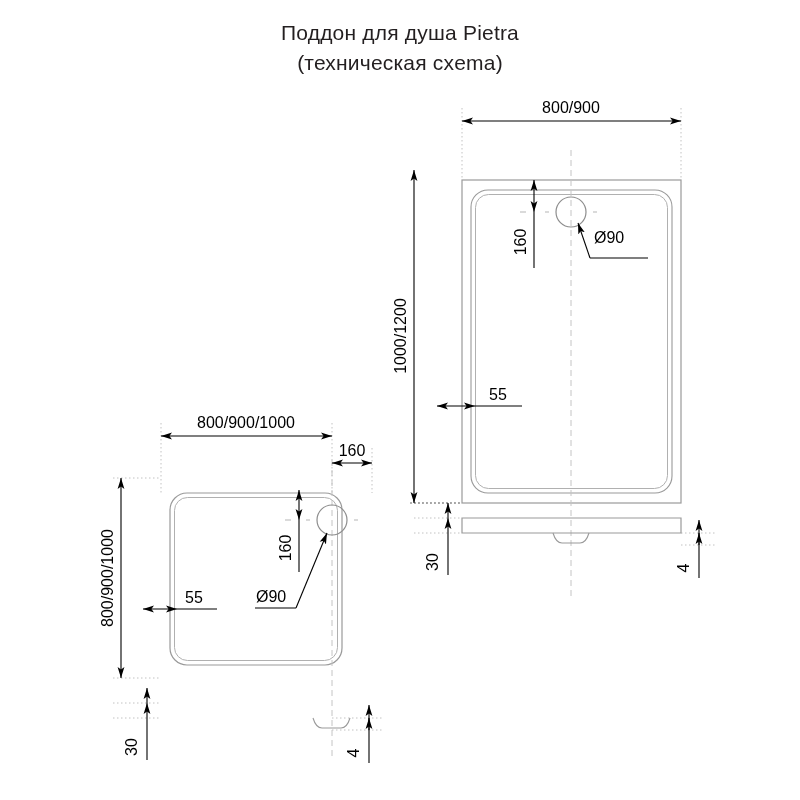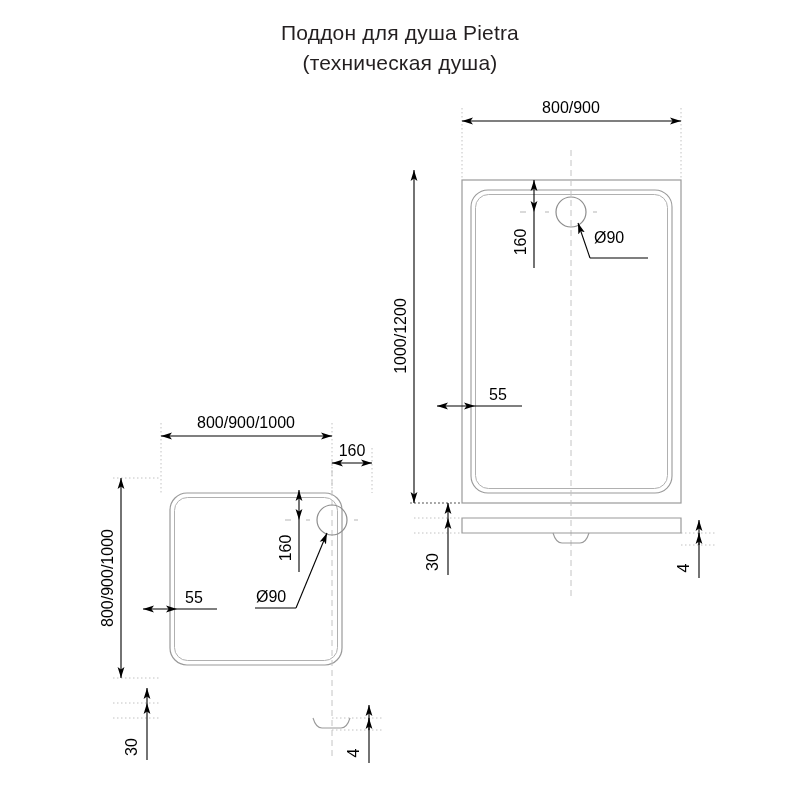--- a/index.html
+++ b/index.html
@@ -36,21 +36,21 @@
     fill: #000000;
   }
 </style>
 </head>
 <body>
 
 <div id="page">
 
   <div class="title-block">
     <div class="title-line">Поддон для душа Pietra</div>
-    <div class="title-line">(техническая душа)</div>
+    <div class="title-line">(техническая схema)</div>
   </div>
 
   <svg width="800" height="800" viewBox="0 0 800 800">
     <defs>
       <marker id="arrEnd" markerWidth="12" markerHeight="8" refX="11" refY="4" orient="auto" markerUnits="userSpaceOnUse">
         <path d="M0,0.6 L11,4 L0,7.4 L2.6,4 Z" fill="#000"></path>
       </marker>
       <marker id="arrStart" markerWidth="12" markerHeight="8" refX="1" refY="4" orient="auto" markerUnits="userSpaceOnUse">
         <path d="M12,0.6 L1,4 L12,7.4 L9.4,4 Z" fill="#000"></path>
       </marker>

